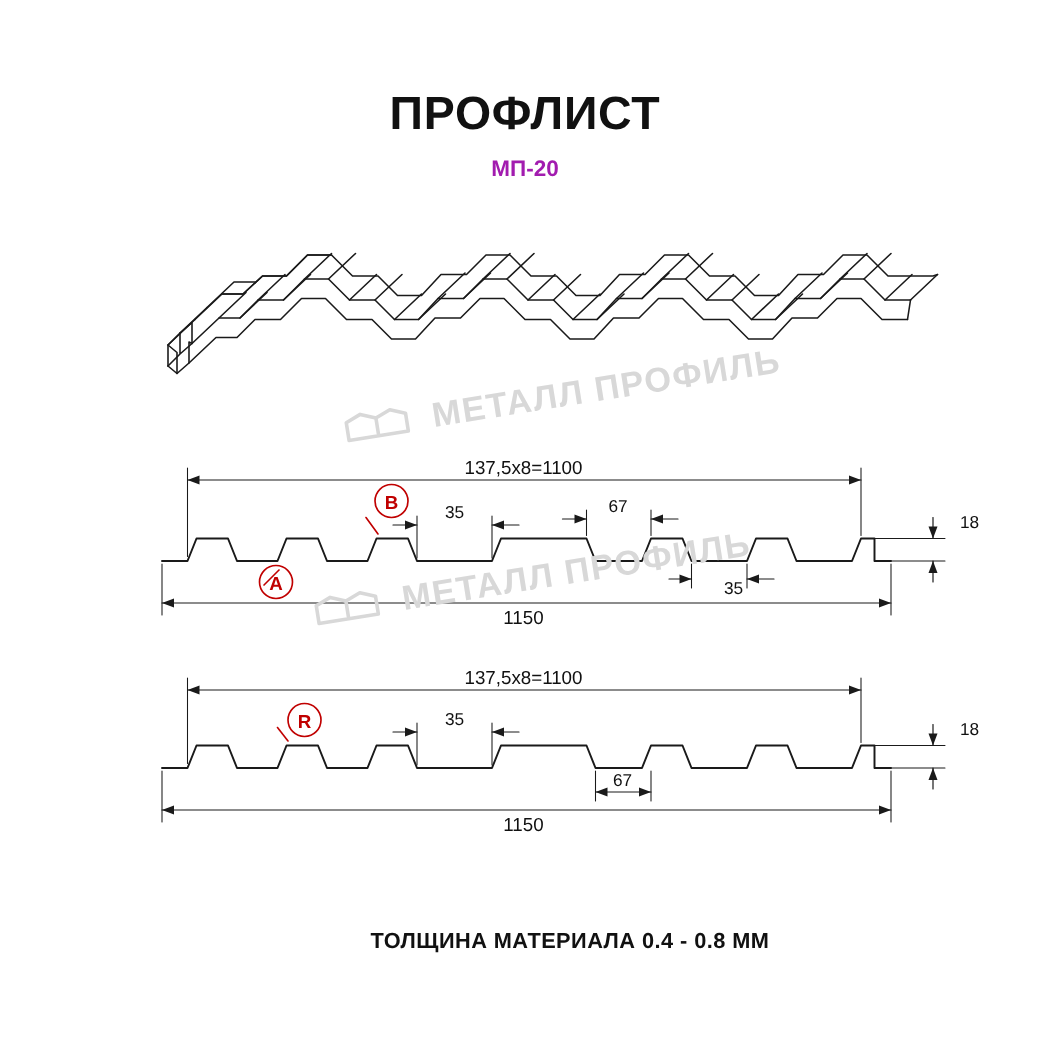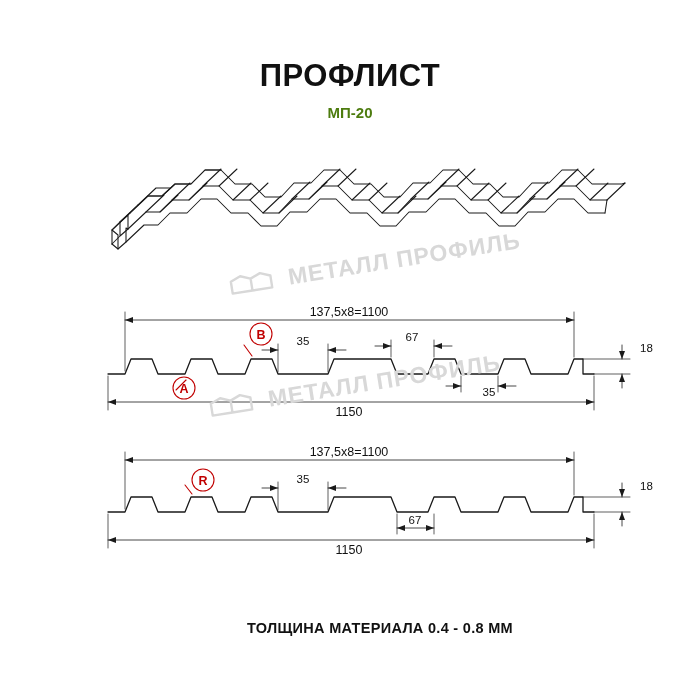--- a/index.html
+++ b/index.html
@@ -32,21 +32,21 @@
     color: #111;
   }
   .subtitle {
     position: absolute;
     top: 104px;
     left: 0;
     width: 700px;
     text-align: center;
     font-size: 15px;
     font-weight: bold;
-    color: #4d7c0f;
+    color: #a21caf;
   }
   .footer-note {
     position: absolute;
     top: 620px;
     left: 0;
     width: 700px;
     text-align: center;
     font-size: 14.5px;
     font-weight: bold;
     letter-spacing: 0.3px;

